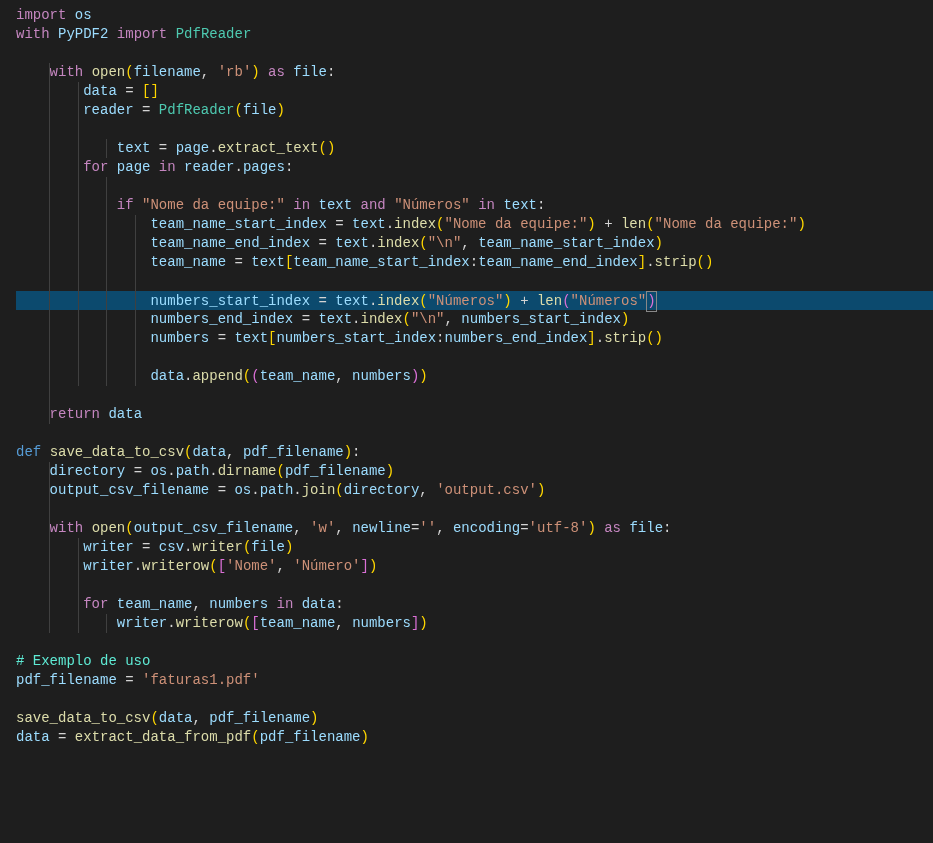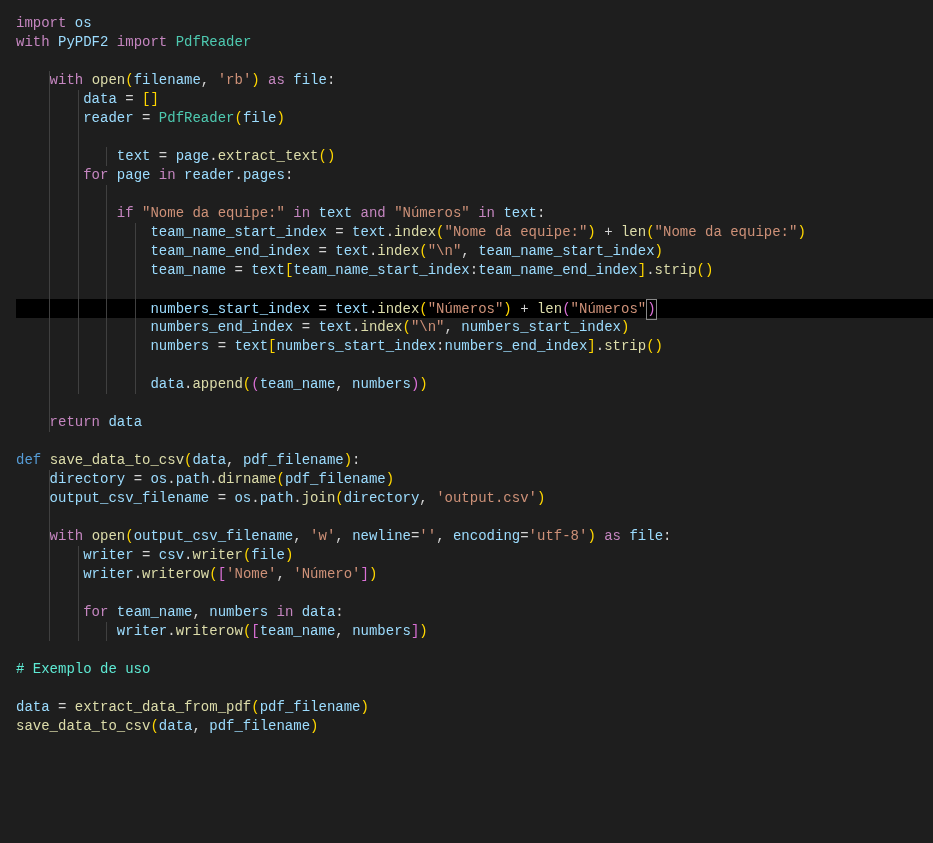--- a/index.html
+++ b/index.html
@@ -7,30 +7,30 @@
     background: #1e1e1e;
     font-family: 'Consolas', 'Courier New', monospace;
     font-size: 14px;
     line-height: 19px;
     color: #d4d4d4;
     width: 933px;
     height: 843px;
     overflow: hidden;
   }
   .editor {
-    padding: 14px 0 6px 16px;
+    padding: 6px 0 6px 16px;
     position: relative;
   }
   .line {
     white-space: pre;
     position: relative;
     height: 19px;
   }
   .highlighted-line {
-    background: #000000;
+    background: #0c4a6e;
   }
   .indent-guide {
     border-left: 1px solid #404040;
     position: absolute;
     top: 0;
     bottom: 0;
     width: 0;
   }
   .ig1 { left: 33px; }
   .ig2 { left: 62px; }
@@ -127,20 +127,21 @@
 <div class="line"><span class="indent-guide ig1"></span><span class="indent-guide ig2"></span> </div>
 
 <div class="line"><span class="indent-guide ig1"></span><span class="indent-guide ig2"></span>        <span class="kw-control">for</span> <span class="variable">team_name</span><span class="punct">, </span><span class="variable">numbers</span> <span class="kw-control">in</span> <span class="variable">data</span><span class="punct">:</span></div>
 
 <div class="line"><span class="indent-guide ig1"></span><span class="indent-guide ig2"></span><span class="indent-guide ig3"></span>            <span class="variable">writer</span><span class="punct">.</span><span class="func-call">writerow</span><span class="paren-yellow">(</span><span class="paren-pink">[</span><span class="variable">team_name</span><span class="punct">, </span><span class="variable">numbers</span><span class="paren-pink">]</span><span class="paren-yellow">)</span></div>
 
 <div class="line"> </div>
 
 <div class="line"><span class="comment"># Exemplo de uso</span></div>
 
+<div class="line"><span class="variable">pdf_filename</span> <span class="operator">=</span> <span class="string">'faturas1.pdf'</span></div>
 
 <div class="line"> </div>
 
+<div class="line"><span class="func-call">save_data_to_csv</span><span class="paren-yellow">(</span><span class="variable">data</span><span class="punct">, </span><span class="variable">pdf_filename</span><span class="paren-yellow">)</span></div>
+
 <div class="line"><span class="variable">data</span> <span class="operator">=</span> <span class="func-call">extract_data_from_pdf</span><span class="paren-yellow">(</span><span class="variable">pdf_filename</span><span class="paren-yellow">)</span></div>
-
-<div class="line"><span class="func-call">save_data_to_csv</span><span class="paren-yellow">(</span><span class="variable">data</span><span class="punct">, </span><span class="variable">pdf_filename</span><span class="paren-yellow">)</span></div>
 
 </div>
 
 </body></html>

